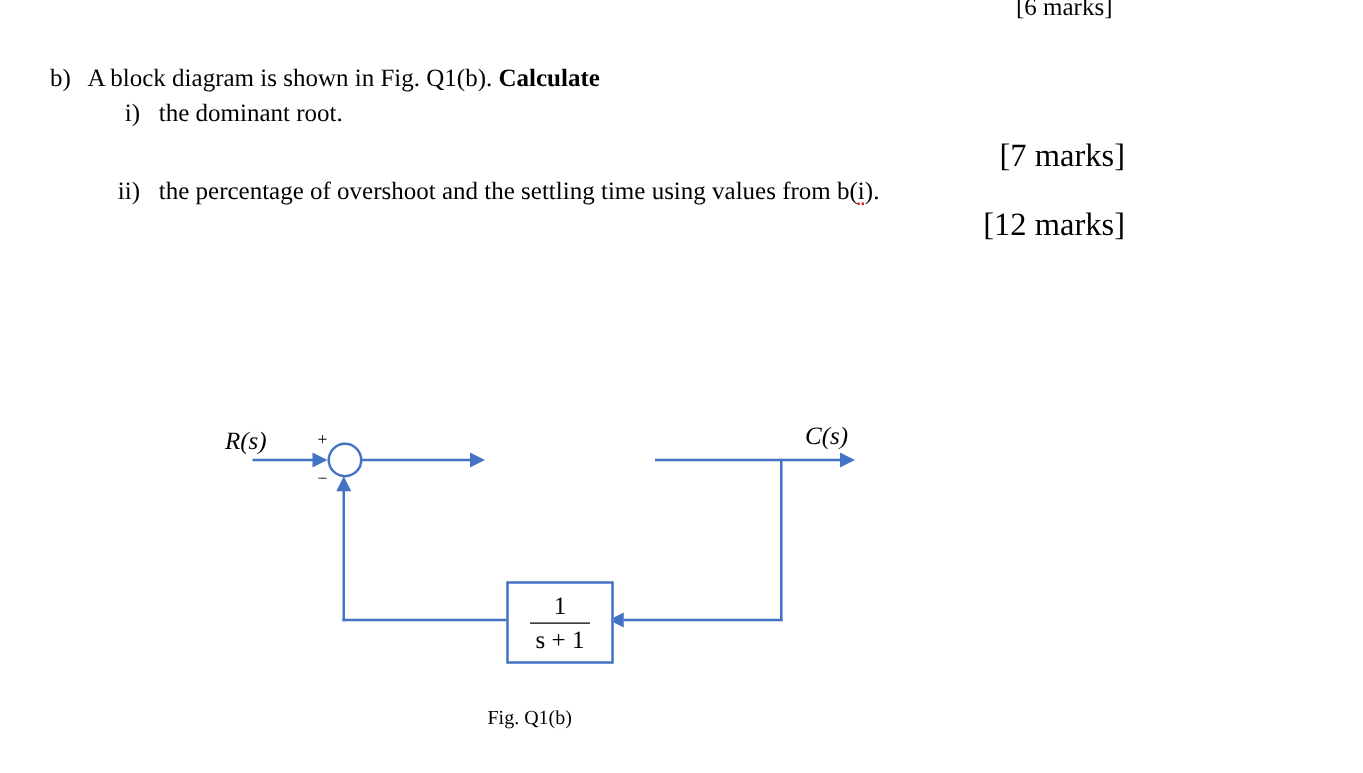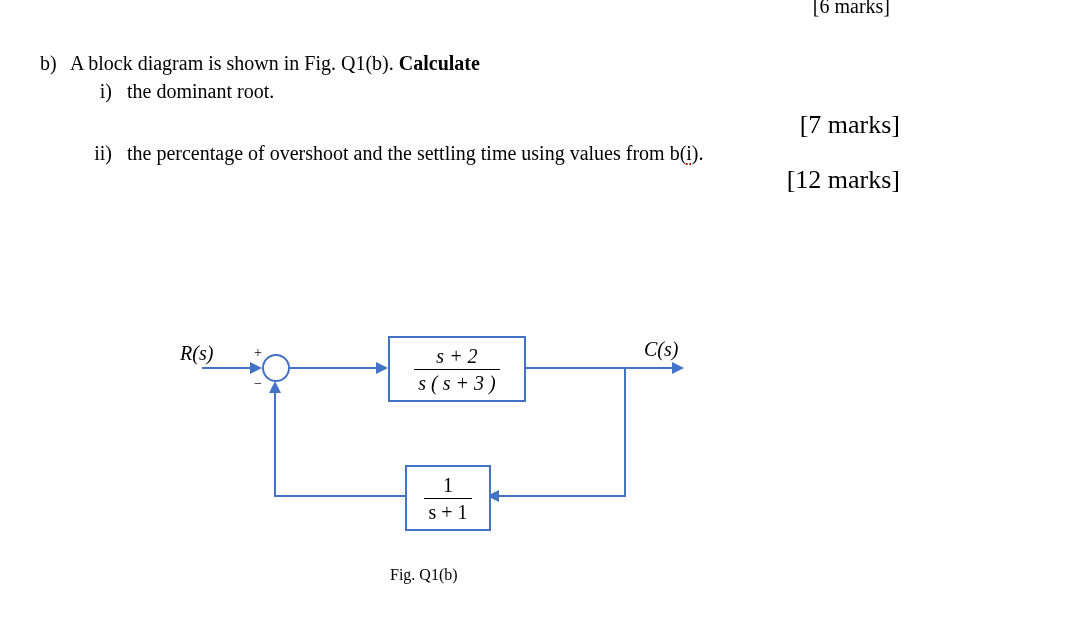--- a/index.html
+++ b/index.html
@@ -178,27 +178,20 @@
   <div class="line hline" style="left:22px; top:33px; width:50px;"></div>
   <div class="arrow-right" style="left:70px; top:28px;"></div>
 
   <div class="sum-circle" style="left:82px; top:20px;"></div>
   <span class="sign" style="left:74px; top:11px;">+</span>
   <span class="sign" style="left:74px; top:42px;">−</span>
 
   <div class="line hline" style="left:108px; top:33px; width:90px;"></div>
   <div class="arrow-right" style="left:196px; top:28px;"></div>
 
-  <div class="block" style="left:208px; top:2px; width:134px; height:62px;">
-    <span class="frac">
-      <span class="num" style="font-style:italic;">s + 2</span>
-      <span class="bar"></span>
-      <span class="den" style="font-style:italic;">s ( s + 3 )</span>
-    </span>
-  </div>
 
   <div class="line hline" style="left:344px; top:33px; width:150px;"></div>
   <div class="arrow-right" style="left:492px; top:28px;"></div>
   <span class="signal-label" style="left:464px; top:4px;">C(s)</span>
 
   <div class="line vline" style="left:444px; top:33px; height:130px;"></div>
 
   <div class="line hline" style="left:319px; top:161px; width:127px;"></div>
   <div class="arrow-left" style="left:307px; top:156px;"></div>
 

